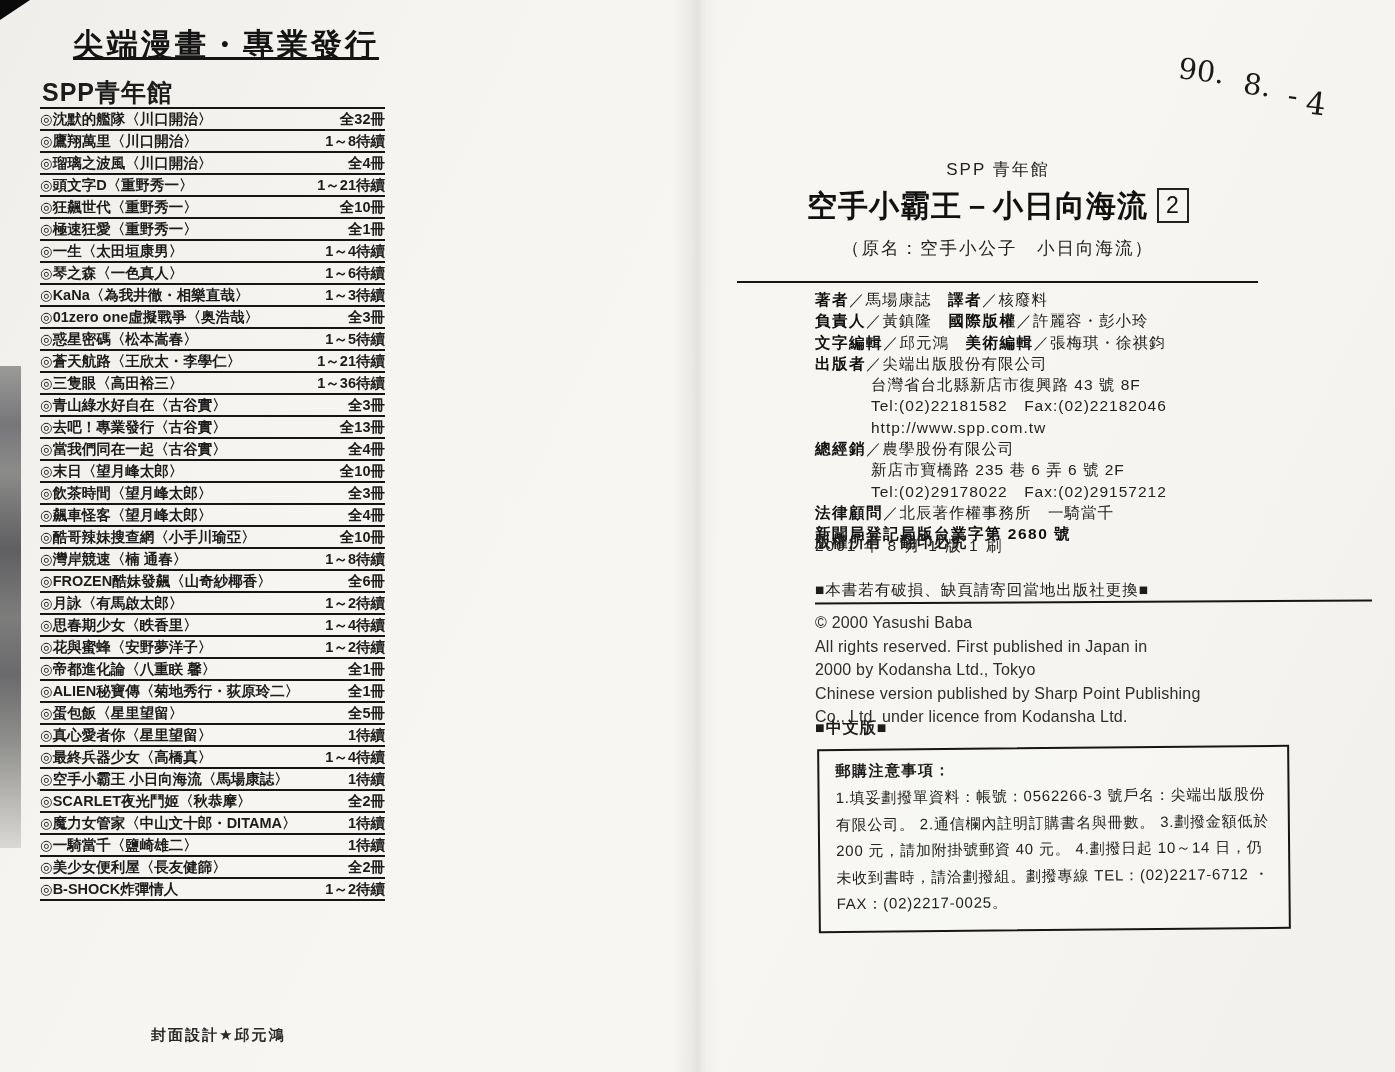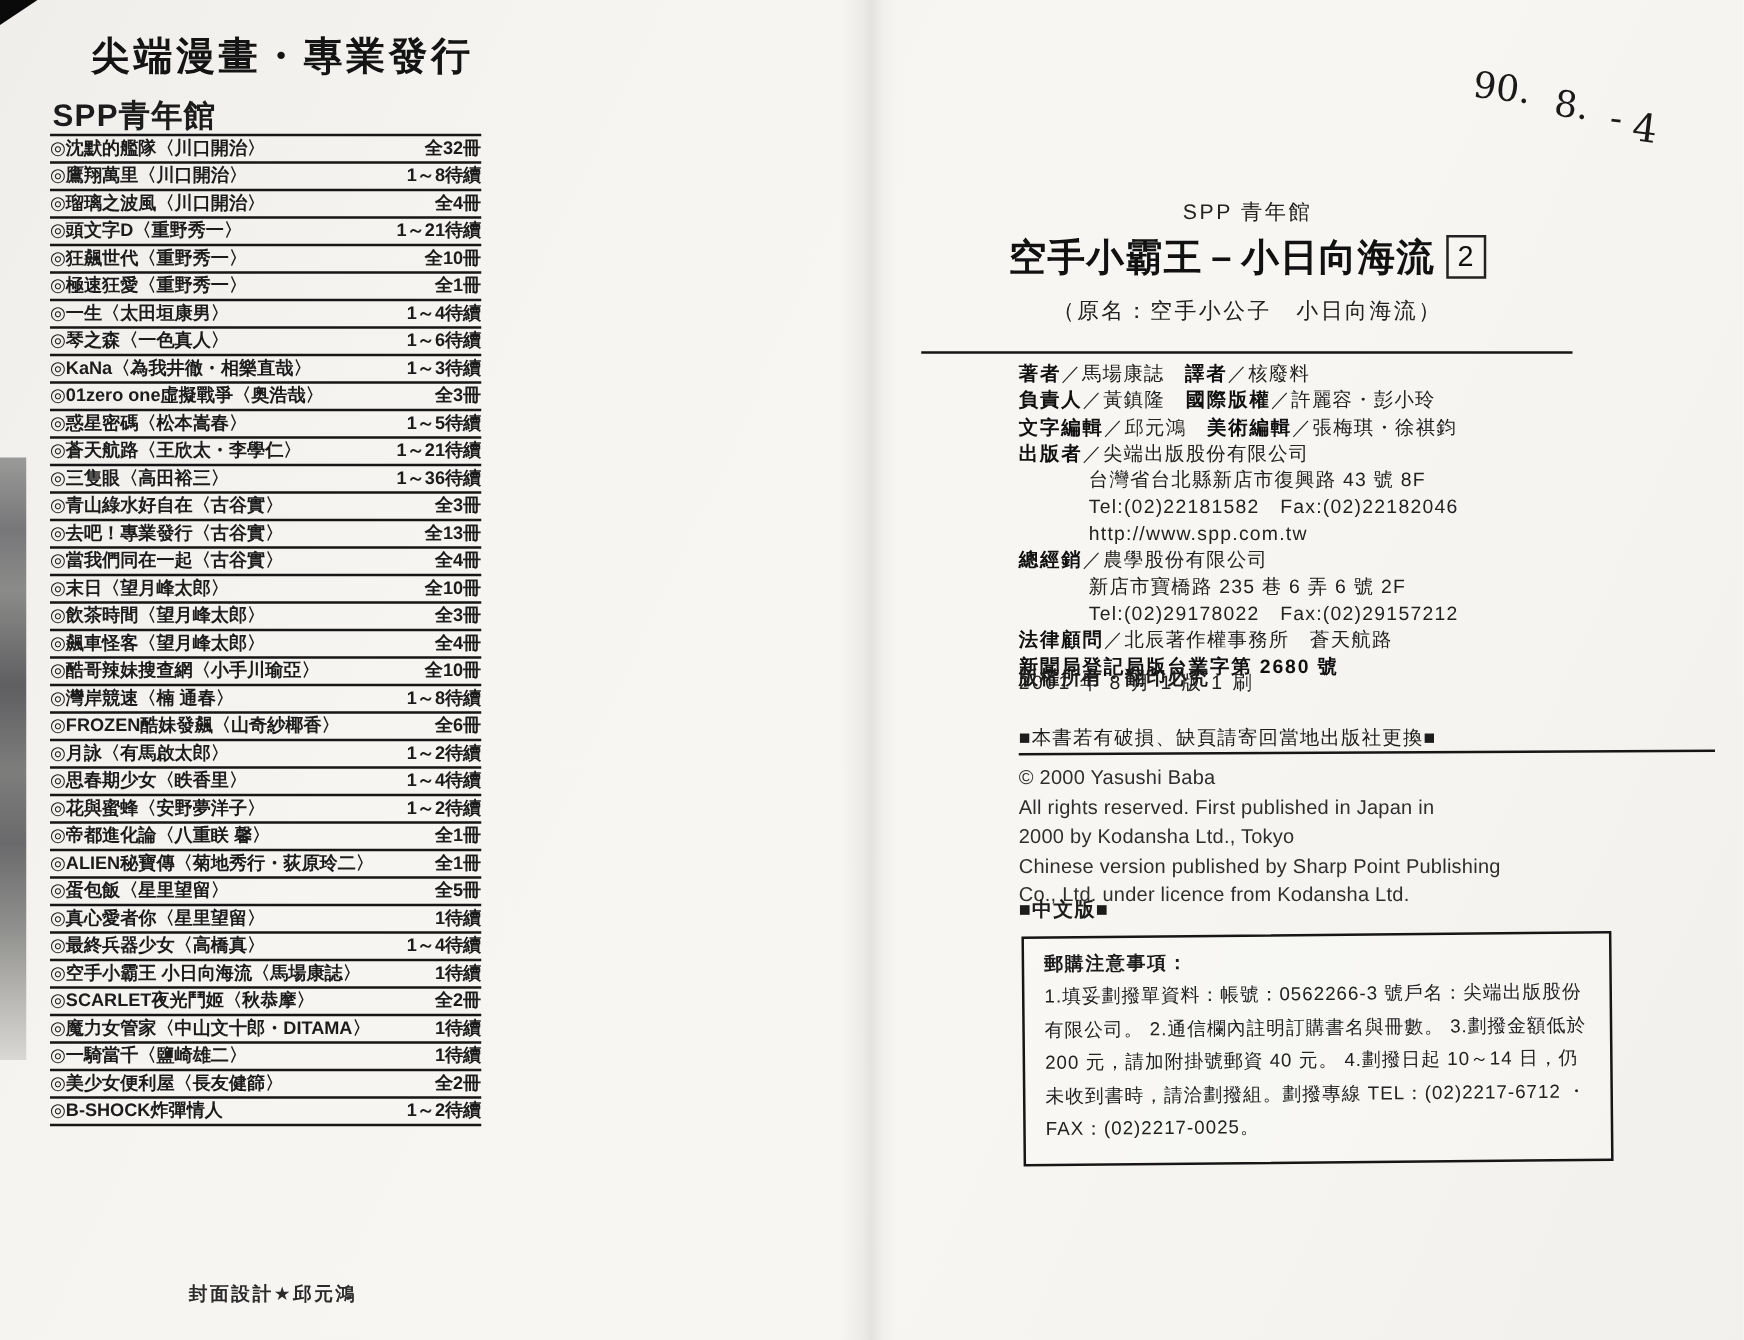--- a/index.html
+++ b/index.html
@@ -13,21 +13,21 @@
   .abs{position:absolute;}
   
   .corner-mark{left:0;top:0;width:30px;height:20px;background:#0a0a0a;
     clip-path:polygon(0 0,100% 0,55% 45%,0 100%);}
   .photo-strip{left:0;top:366px;width:21px;height:482px;
     background:linear-gradient(180deg,#9a9a98 0%,#77777a 12%,#8b8b89 22%,#5f5f62 38%,#7d7d7c 52%,#6a6a6c 64%,#8f8f8d 78%,#b9b8b4 90%,#d9d8d4 100%);
     filter:blur(0.6px);}
   .gutter-shadow{left:672px;top:0;width:46px;height:1072px;
     background:linear-gradient(to right,rgba(60,60,58,0) 0%,rgba(60,60,58,0.06) 40%,rgba(60,60,58,0.10) 55%,rgba(60,60,58,0.03) 75%,rgba(60,60,58,0) 100%);}
   
-  .banner{left:73px;top:24px;font-size:31px;font-weight:700;letter-spacing:3px;color:#141414;}
+  .banner{left:73px;top:24px;font-size:31px;font-weight:700;letter-spacing:3px;color:#141414;text-decoration:underline;}
   .section-title{left:42px;top:76px;font-size:25px;font-weight:700;letter-spacing:1px;}
   .book-list{left:40px;top:107px;width:345px;border-top:2px solid #161616;}
   .book-row{display:flex;justify-content:space-between;align-items:center;
     box-sizing:border-box;height:22px;border-bottom:2px solid #161616;
     font-size:14.5px;font-weight:600;line-height:19px;white-space:nowrap;text-align:right;}
   .book-title{overflow:hidden;letter-spacing:0;}
   .book-vol{margin-left:6px;letter-spacing:0;}
   .footer-credit{left:151px;top:1026px;font-size:15px;font-weight:600;letter-spacing:2px;color:#2a2a2a;}
   
   .handwritten{left:1178px;top:62px;width:210px;transform:rotate(7deg);
@@ -234,21 +234,21 @@
   <div><b>著者</b><span>／馬場康誌　</span><b>譯者</b><span>／核廢料</span></div>
   <div><b>負責人</b><span>／黃鎮隆　</span><b>國際版權</b><span>／許麗容・彭小玲</span></div>
   <div><b>文字編輯</b><span>／邱元鴻　</span><b>美術編輯</b><span>／張梅琪・徐祺鈞</span></div>
   <div><b>出版者</b><span>／尖端出版股份有限公司</span></div>
   <div class="cred-indent">台灣省台北縣新店市復興路 43 號 8F</div>
   <div class="cred-indent">Tel:(02)22181582　Fax:(02)22182046</div>
   <div class="cred-indent">http://www.spp.com.tw</div>
   <div><b>總經銷</b><span>／農學股份有限公司</span></div>
   <div class="cred-indent">新店市寶橋路 235 巷 6 弄 6 號 2F</div>
   <div class="cred-indent">Tel:(02)29178022　Fax:(02)29157212</div>
-  <div><b>法律顧問</b><span>／北辰著作權事務所　蒼天航路</span></div>
+  <div><b>法律顧問</b><span>／北辰著作權事務所　一騎當千</span></div>
   <div><b>新聞局登記局版台業字第 2680 號</b></div>
 </div>
 
 <div class="abs edition">2001 年 8 月 1 版 1 刷</div>
 <div class="abs rights-notice">版權所有・翻印必究</div>
 <div class="abs damage-notice">■本書若有破損、缺頁請寄回當地出版社更換■</div>
 
 <div class="abs rule rule-2"></div>
 
 <div class="abs english-block">

